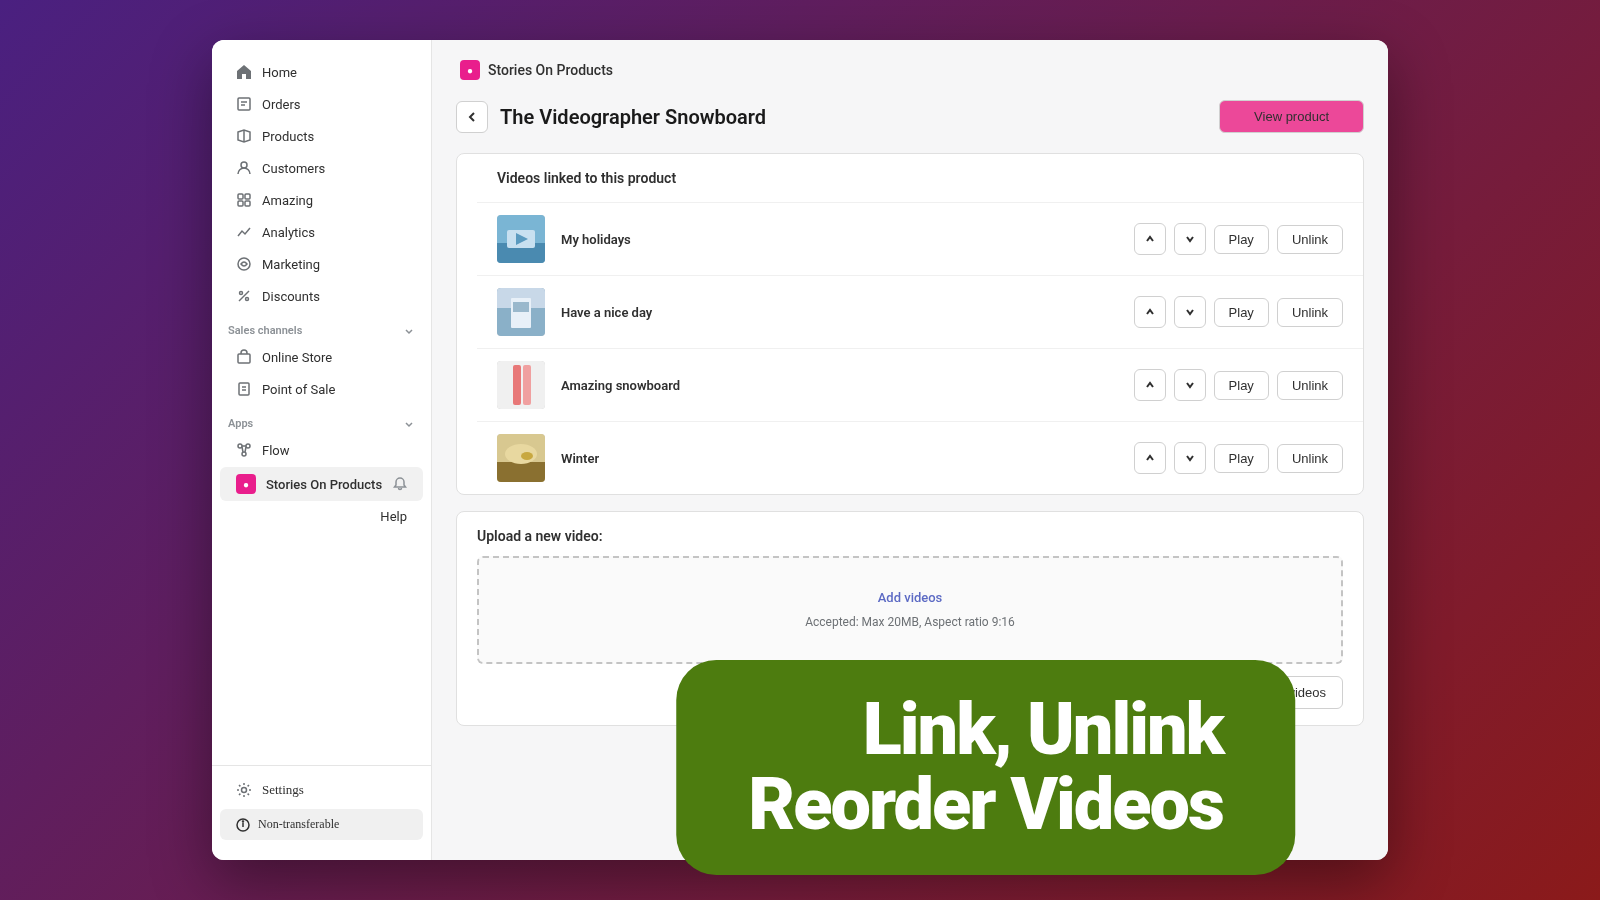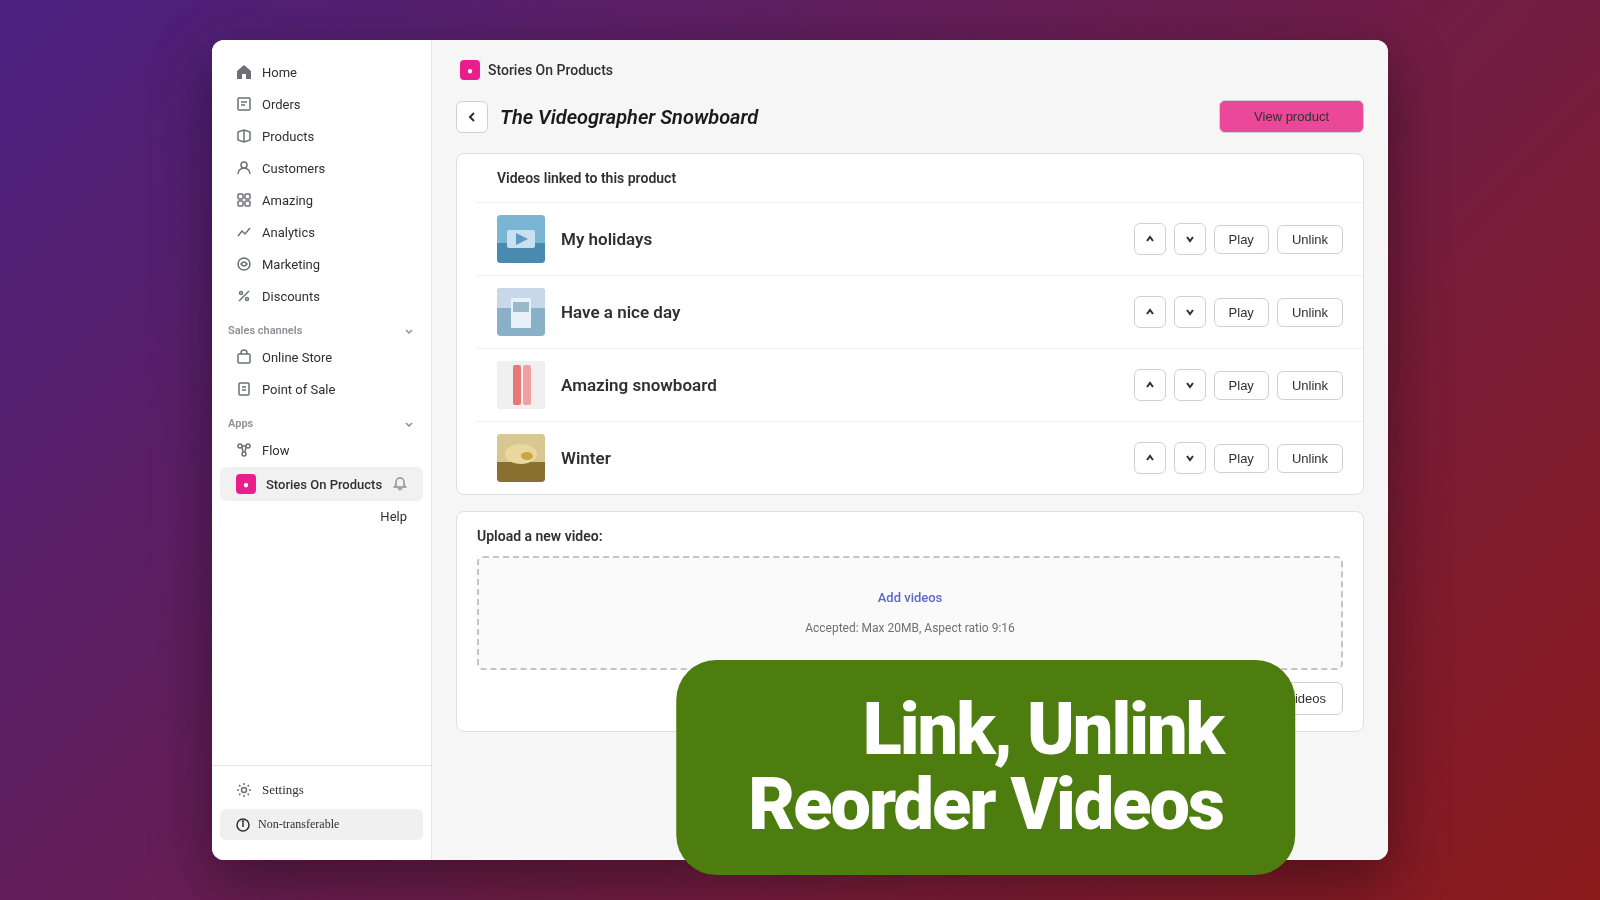--- a/index.html
+++ b/index.html
@@ -122,21 +122,20 @@
       align-items: center;
       justify-content: center;
       cursor: pointer;
       color: #303030;
       font-size: 14px;
     }
     .page-title {
       font-size: 20px;
       font-weight: 600;
       color: #1a1a1a;
-      font-style: italic;
     }
     .view-product-btn {
       padding: 8px 34px;
       border: 1px solid #d0d0d0;
       border-radius: 6px;
       background: #ec4899;
       font-size: 13px;
       font-weight: 500;
       cursor: pointer;
       color: #303030;
@@ -168,21 +167,21 @@
     .video-thumbnail {
       width: 48px;
       height: 48px;
       border-radius: 4px;
       overflow: hidden;
       flex-shrink: 0;
       background: #ccc;
     }
     .video-name {
       flex: 1;
-      font-size: 17px;
+      font-size: 13px;
       font-weight: 600;
       color: #303030;
     }
     .video-actions {
       display: flex;
       align-items: center;
       gap: 8px;
     }
     .action-btn {
       width: 32px;
@@ -228,21 +227,21 @@
       text-align: center;
       margin-bottom: 12px;
       background: #fafafa;
     }
     .add-videos-link {
       color: #5c6ac4;
       font-size: 13px;
       font-weight: 500;
       cursor: pointer;
       display: block;
-      margin-bottom: 12px;
+      margin-bottom: 6px;
     }
     .upload-hint {
       font-size: 12px;
       color: #6d7175;
     }
     .choose-existing-btn {
       padding: 8px 16px;
       border: 1px solid #d0d0d0;
       border-radius: 6px;
       background: #fff;

